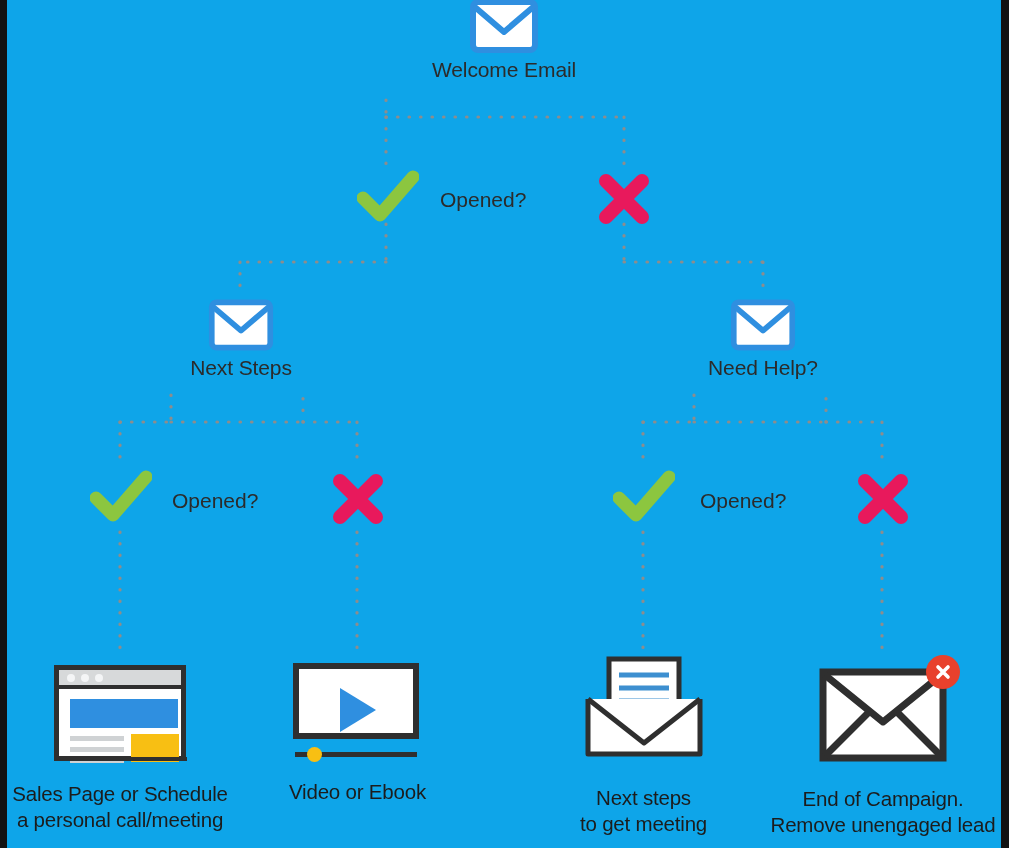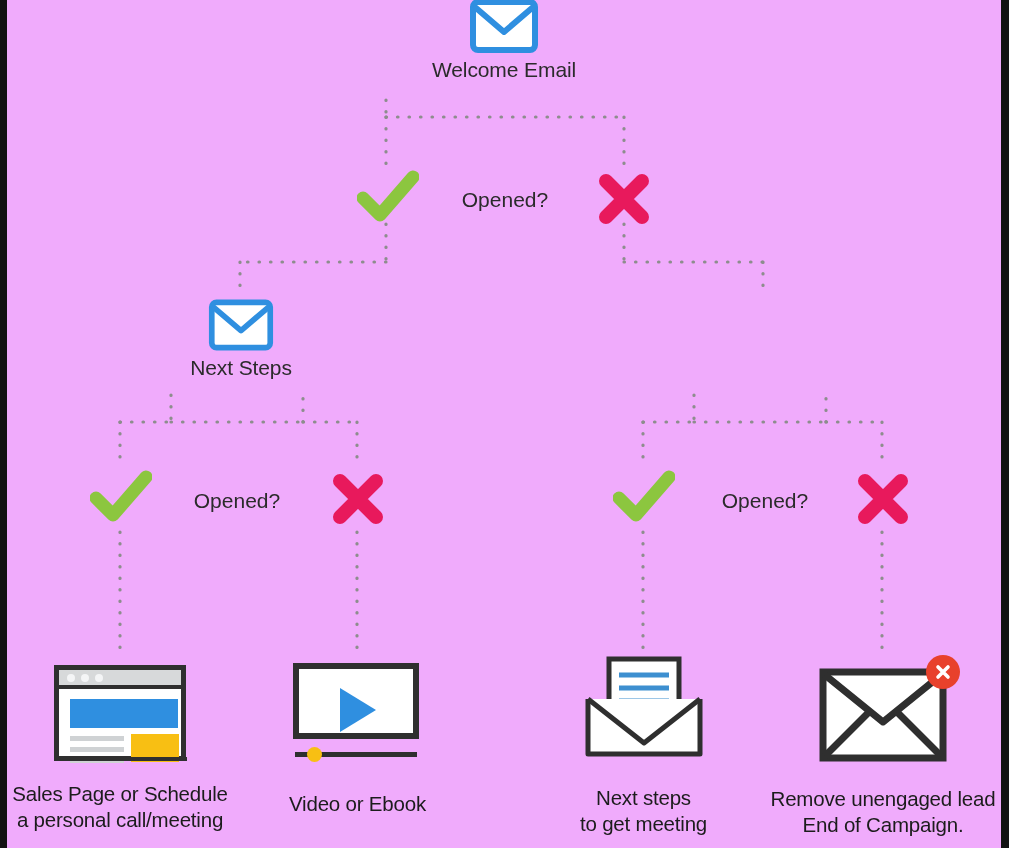--- a/index.html
+++ b/index.html
@@ -5,21 +5,21 @@
   * { box-sizing: border-box; margin: 0; padding: 0; }
   html, body {
     width: 1009px; height: 848px;
     background: #ffffff;
     font-family: "Liberation Sans", sans-serif;
     overflow: hidden;
   }
   #frame {
     position: relative;
     width: 1009px; height: 848px;
-    background: #f0abfc;
+    background: #0ea5e9;
     border-left: 7px solid #121212;
     border-right: 8px solid #121212;
     border-top: 0;
     border-bottom: 0;
     overflow: hidden;
   }
   #canvas {
     position: absolute;
     left: -7px; top: 0;
     width: 1009px; height: 848px;
@@ -39,21 +39,21 @@
   .env-blue { display: block; }
 
   
   .mark { position: absolute; }
 
   .cond-label {
     position: absolute;
     font-size: 21px;
     color: #2b2b2b;
     white-space: nowrap;
-    text-align: center;
+    text-align: left;
   }
 
   
   .leaf { position: absolute; text-align: center; }
   .leaf-caption {
     font-size: 20.5px;
     color: #1c1c1c;
     line-height: 1.28;
     white-space: nowrap;
     letter-spacing: -0.2px;
@@ -195,20 +195,29 @@
   <div class="node" style="left:170px; top:298px; width:142px;">
     <span style="display:inline-block;">
       <svg class="env-blue" width="66" height="54" viewBox="0 0 70 56" aria-hidden="true">
         <rect x="4" y="4" width="62" height="48" rx="5" ry="5" fill="#ffffff" stroke="#2f8fe0" stroke-width="6"></rect>
         <path d="M7,10 L35,34 L63,10" fill="none" stroke="#2f8fe0" stroke-width="6" stroke-linecap="round" stroke-linejoin="round"></path>
       </svg>
     </span>
     <div class="node-label">Next Steps</div>
   </div>
 
+  <div class="node" style="left:692px; top:298px; width:142px;">
+    <span style="display:inline-block;">
+      <svg class="env-blue" width="66" height="54" viewBox="0 0 70 56" aria-hidden="true">
+        <rect x="4" y="4" width="62" height="48" rx="5" ry="5" fill="#ffffff" stroke="#2f8fe0" stroke-width="6"></rect>
+        <path d="M7,10 L35,34 L63,10" fill="none" stroke="#2f8fe0" stroke-width="6" stroke-linecap="round" stroke-linejoin="round"></path>
+      </svg>
+    </span>
+    <div class="node-label">Need Help?</div>
+  </div>
 
   <span class="mark" style="left:90px; top:470px;">
     <svg width="62" height="54" viewBox="0 0 62 54" aria-hidden="true">
       <path d="M6,28 L23,45 L56,7" fill="none" stroke="#8CC63F" stroke-width="13" stroke-linecap="round" stroke-linejoin="round"></path>
     </svg>
   </span>
 
   <div class="cond-label" style="left:172px; top:489px; width:130px;">Opened?</div>
 
   <span class="mark" style="left:330px; top:472px;">
@@ -253,21 +262,21 @@
     </div>
   </div>
 
   <div class="leaf" style="left:235px; top:663px; width:245px;">
     <div class="leaf-art video-wrap">
       <div class="video-screen"></div>
       <div class="video-play"></div>
       <div class="video-track"></div>
       <div class="video-knob"></div>
     </div>
-    <div class="leaf-caption" style="margin-top:30px;">
+    <div class="leaf-caption" style="margin-top:18px;">
       <div>Video or Ebook</div>
     </div>
   </div>
 
   <div class="leaf" style="left:521px; top:655px; width:245px;">
     <div class="leaf-art openenv">
       <svg width="122" height="104" viewBox="0 0 122 104" aria-hidden="true">
 
         <rect x="26" y="4" width="70" height="66" fill="#ffffff" stroke="#2f2f2f" stroke-width="5"></rect>
         <g stroke="#3d8fd0" stroke-width="5" stroke-linecap="butt">
@@ -295,19 +304,19 @@
         <path d="M6,7 L64,54 L122,7" fill="none" stroke="#2f2f2f" stroke-width="7" stroke-linejoin="round"></path>
         <path d="M6,88 L50,44 M122,88 L78,44" fill="none" stroke="#2f2f2f" stroke-width="7"></path>
       </svg>
       <div class="dead-badge">
         <svg width="18" height="18" viewBox="0 0 18 18" aria-hidden="true">
           <path d="M4,4 L14,14 M14,4 L4,14" stroke="#ffffff" stroke-width="3.6" stroke-linecap="round"></path>
         </svg>
       </div>
     </div>
     <div class="leaf-caption" style="margin-top:24px;">
+      <div>End of Campaign.</div>
       <div>Remove unengaged lead</div>
-      <div>End of Campaign.</div>
     </div>
   </div>
 
 </div>
 </div>
 
 </body></html>

